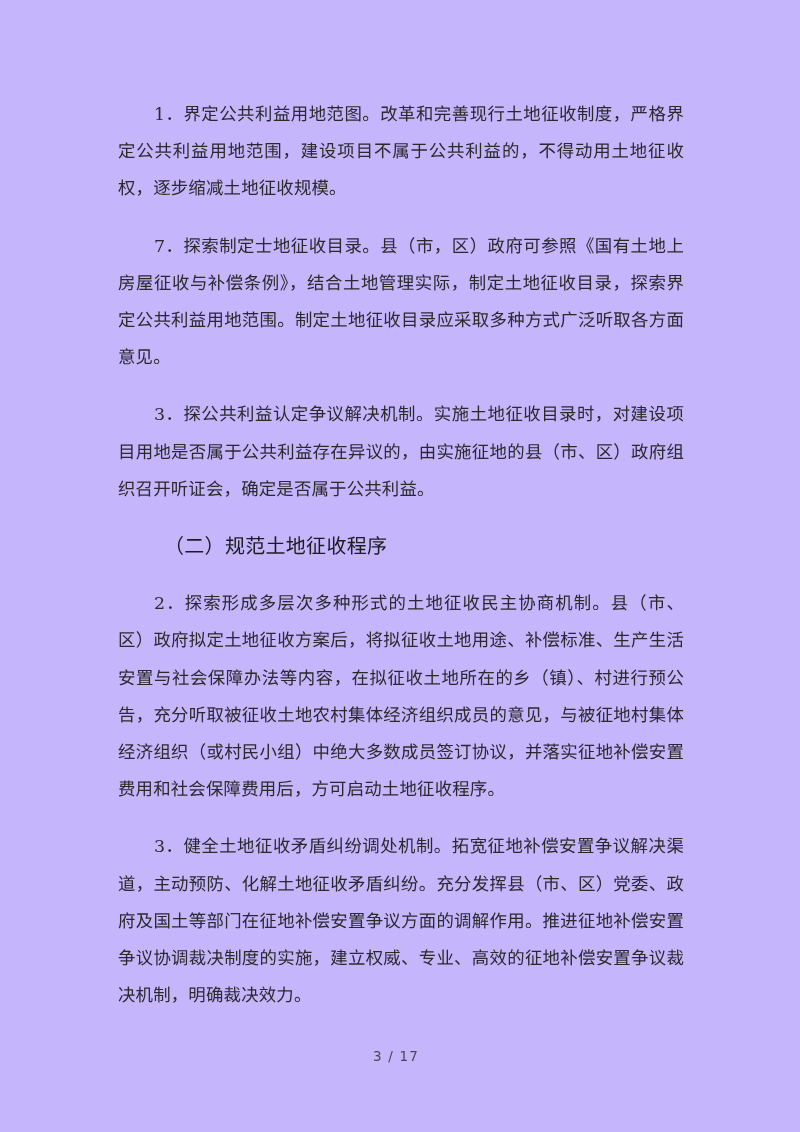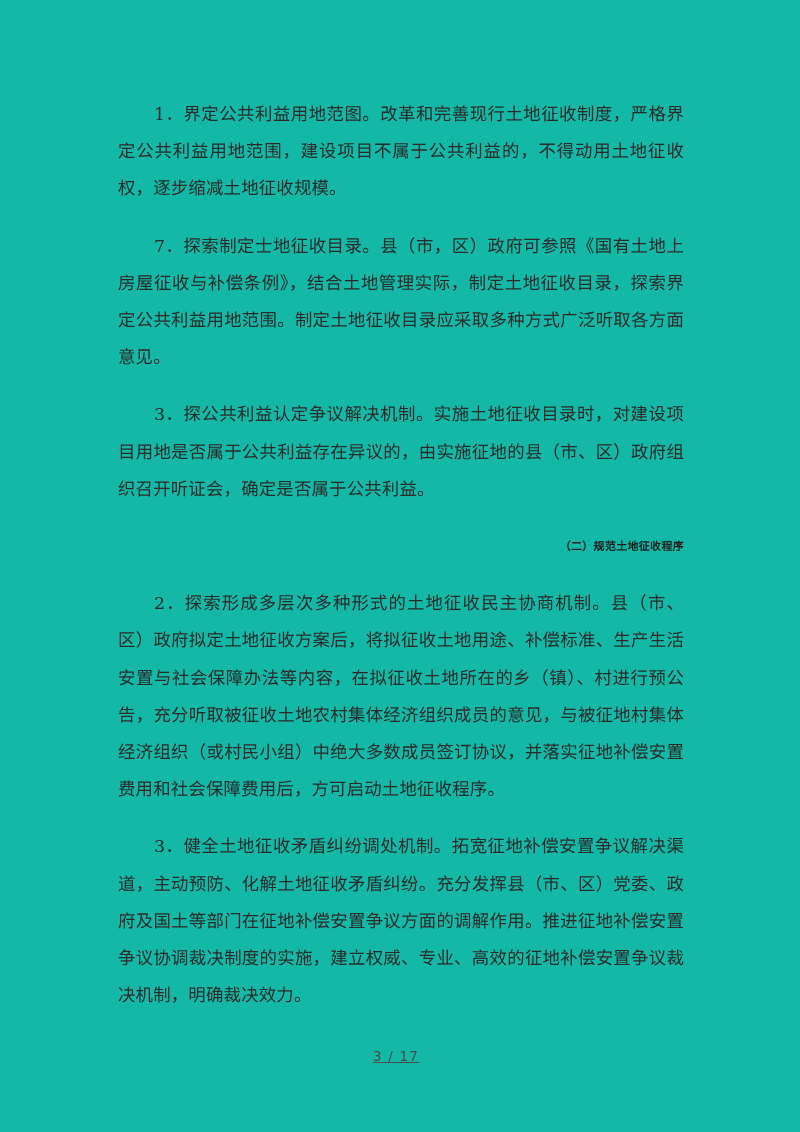--- a/index.html
+++ b/index.html
@@ -8,21 +8,21 @@
     padding: 0;
     background: #ffffff;
   }
   body {
     font-family: "DejaVu Serif", "Liberation Serif", serif;
   }
   .page {
     position: relative;
     width: 800px;
     height: 1132px;
-    background: #14b8a6;
+    background: #c4b5fd;
     margin: 0 auto;
     overflow: hidden;
     box-sizing: border-box;
   }
   .content {
     position: absolute;
     left: 118px;
     top: 96px;
     width: 566px;
   }
@@ -36,40 +36,38 @@
     text-indent: 36px;
     margin: 0 0 20px 0;
     letter-spacing: 0.2px;
     word-break: break-all;
   }
   .para:last-of-type {
     margin-bottom: 0;
   }
   .heading {
     font-family: "DejaVu Sans", "Liberation Sans", sans-serif;
-    font-size: 11px;
+    font-size: 20px;
     line-height: 37.2px;
     color: #1c1c1c;
-    font-weight: bold;
+    font-weight: normal;
     text-indent: 46px;
     margin: 0 0 20px 0;
     letter-spacing: 0.3px;
-    text-align: right;
   }
   .footer {
     position: absolute;
     left: 0;
     right: 8px;
     top: 1048px;
     text-align: center;
     font-family: "DejaVu Sans", "Liberation Sans", sans-serif;
     font-size: 13.5px;
     color: #4a4a4a;
     letter-spacing: 1.2px;
-    text-decoration: underline;
   }
 </style>
 </head>
 <body>
 
 <div class="page">
 
   <div class="content">
     <p class="para">1．界定公共利益用地范图。改革和完善现行土地征收制度，严格界定公共利益用地范围，建设项目不属于公共利益的，不得动用土地征收权，逐步缩减土地征收规模。</p>
     <p class="para">7．探索制定士地征收目录。县（市，区）政府可参照《国有土地上房屋征收与补偿条例》，结合土地管理实际，制定土地征收目录，探索界定公共利益用地范围。制定土地征收目录应采取多种方式广泛听取各方面意见。</p>

